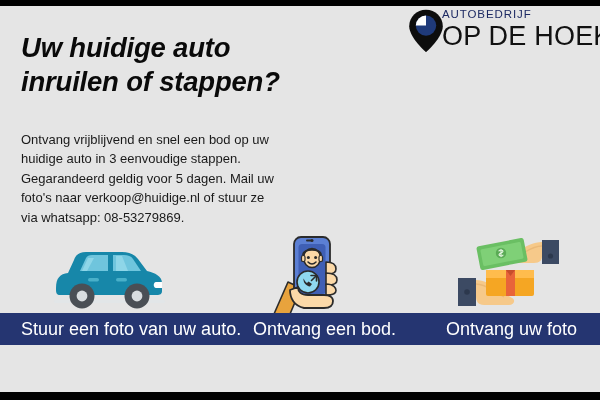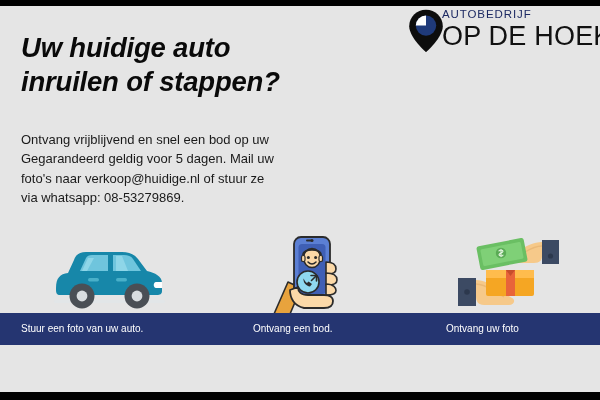--- a/index.html
+++ b/index.html
@@ -55,21 +55,21 @@
   .slot-money{left:456px;width:105px;}
   .icon-slot svg{display:block;}
 
   
   .blue-bar{
     position:absolute;left:0;top:313px;width:600px;height:32px;
     background:#253571;
   }
   .step-label{
     position:absolute;top:0;height:20px;line-height:32px;
-    color:#ffffff;font-size:10px;font-weight:400;white-space:nowrap;
+    color:#ffffff;font-size:18px;font-weight:400;white-space:nowrap;
   }
   .step-1{left:21px;}
   .step-2{left:253px;}
   .step-3{left:446px;}
 </style>
 </head>
 <body>
 
 <div class="stage">
 
@@ -90,20 +90,21 @@
     </div>
   </div>
 
   <div class="headline">
     <span class="l1">Uw huidige auto</span>
     <span class="l2">inruilen of stappen?</span>
   </div>
 
   <div class="body-copy">
     <span>Ontvang vrijblijvend en snel een bod op uw</span>
+    <span>huidige auto in 3 eenvoudige stappen.</span>
     <span>Gegarandeerd geldig voor 5 dagen. Mail uw</span>
     <span>foto's naar verkoop@huidige.nl of stuur ze</span>
     <span>via whatsapp: 08-53279869.</span>
   </div>
 
   <div class="icons">
 
     <div class="icon-slot slot-car">
       <svg viewBox="0 0 115 88" width="115" height="88" aria-hidden="true">
 

